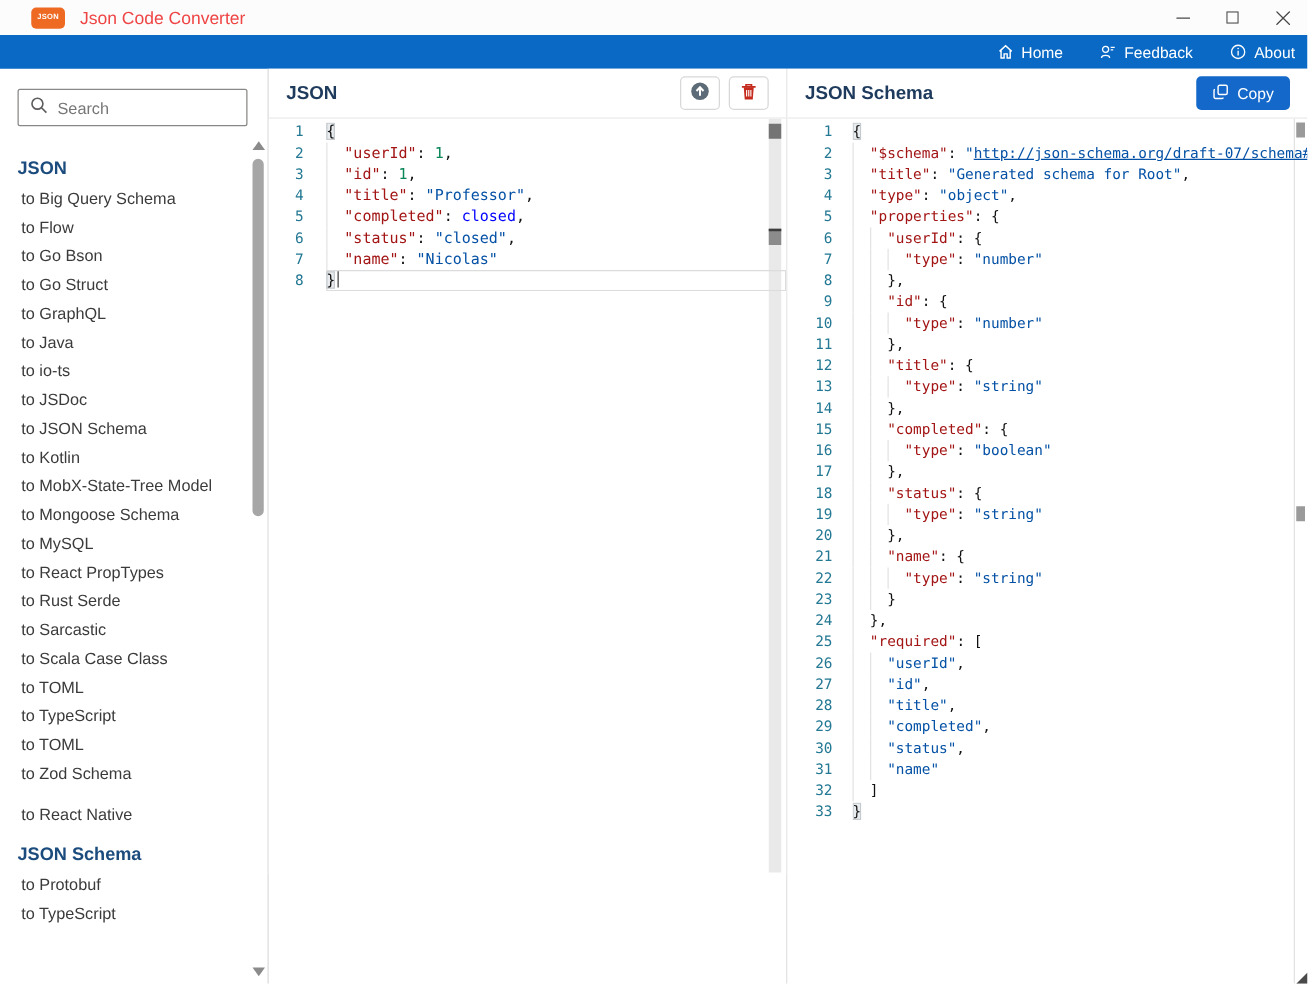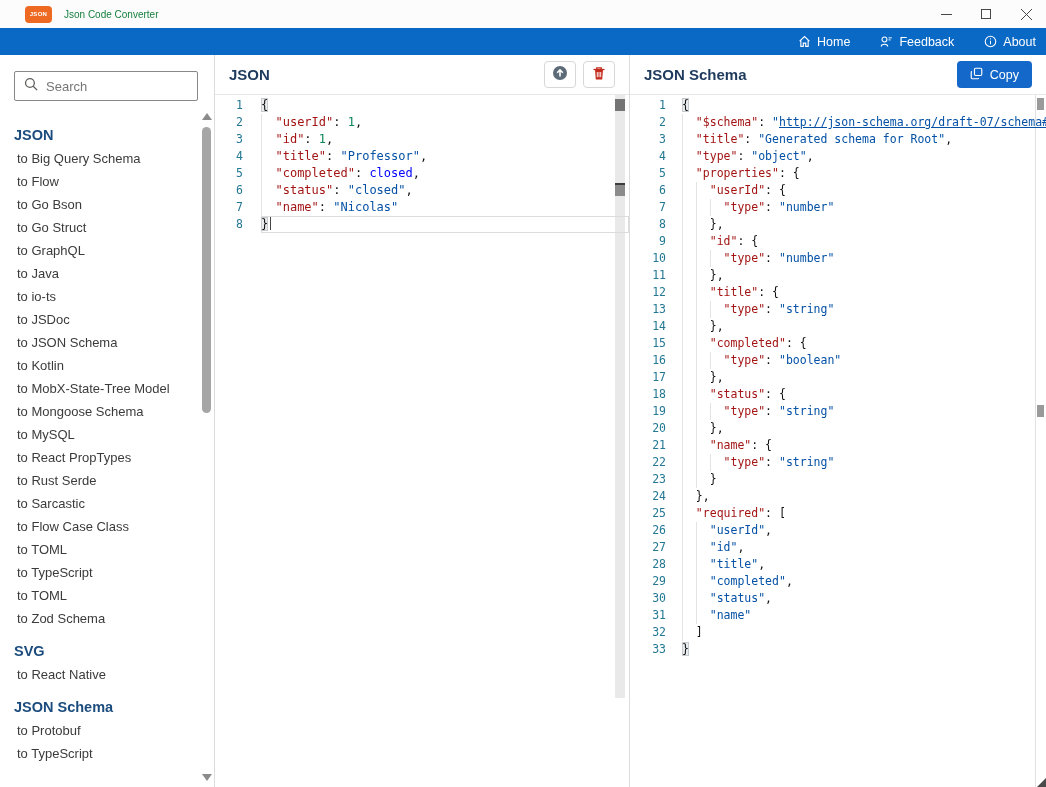--- a/index.html
+++ b/index.html
@@ -12,21 +12,21 @@
     -webkit-font-smoothing: antialiased;
   }
 
   
   .titlebar { height: 28px; background: #fcfcfc; display: flex; align-items: center; }
   .app-icon {
     width: 27px; height: 17px; margin-left: 25px; background: #ee6a23;
     border-radius: 4px; color: #fff; font-size: 6px; font-weight: bold;
     display: flex; align-items: center; justify-content: center; letter-spacing: .3px; flex: none;
   }
-  .win-title { margin-left: 12px; font-size: 10px; color: #15803d; flex: 1; }
+  .win-title { margin-left: 12px; font-size: 14px; color: #ef4444; flex: 1; }
   .win-controls { display: flex; height: 100%; }
   .win-btn { width: 40px; height: 100%; display: flex; align-items: center; justify-content: center; color: #484848; }
 
   
   .navbar { height: 27px; background: #0a69c5; display: flex; align-items: center; justify-content: flex-end; gap: 30px; padding-right: 10px; }
   .nav-link { display: flex; align-items: center; gap: 6px; color: #fff; font-size: 12.5px; cursor: pointer; }
   .nav-link svg { display: block; }
 
   
   .main { display: flex; height: 732px; }
@@ -166,28 +166,27 @@
           <div class="nav-item">to io-ts</div>
           <div class="nav-item">to JSDoc</div>
           <div class="nav-item">to JSON Schema</div>
           <div class="nav-item">to Kotlin</div>
           <div class="nav-item">to MobX-State-Tree Model</div>
           <div class="nav-item">to Mongoose Schema</div>
           <div class="nav-item">to MySQL</div>
           <div class="nav-item">to React PropTypes</div>
           <div class="nav-item">to Rust Serde</div>
           <div class="nav-item">to Sarcastic</div>
-          <div class="nav-item">to Flow Case Class</div>
+          <div class="nav-item">to Scala Case Class</div>
           <div class="nav-item">to TOML</div>
           <div class="nav-item">to TypeScript</div>
           <div class="nav-item">to TOML</div>
           <div class="nav-item">to Zod Schema</div>
         </div>
         <div class="section">
-          <div class="section-title">SVG</div>
           <div class="nav-item">to React Native</div>
         </div>
         <div class="section">
           <div class="section-title">JSON Schema</div>
           <div class="nav-item">to Protobuf</div>
           <div class="nav-item">to TypeScript</div>
         </div>
       </div>
     <div class="sb-up"></div>
     <div class="sb-thumb"></div>

